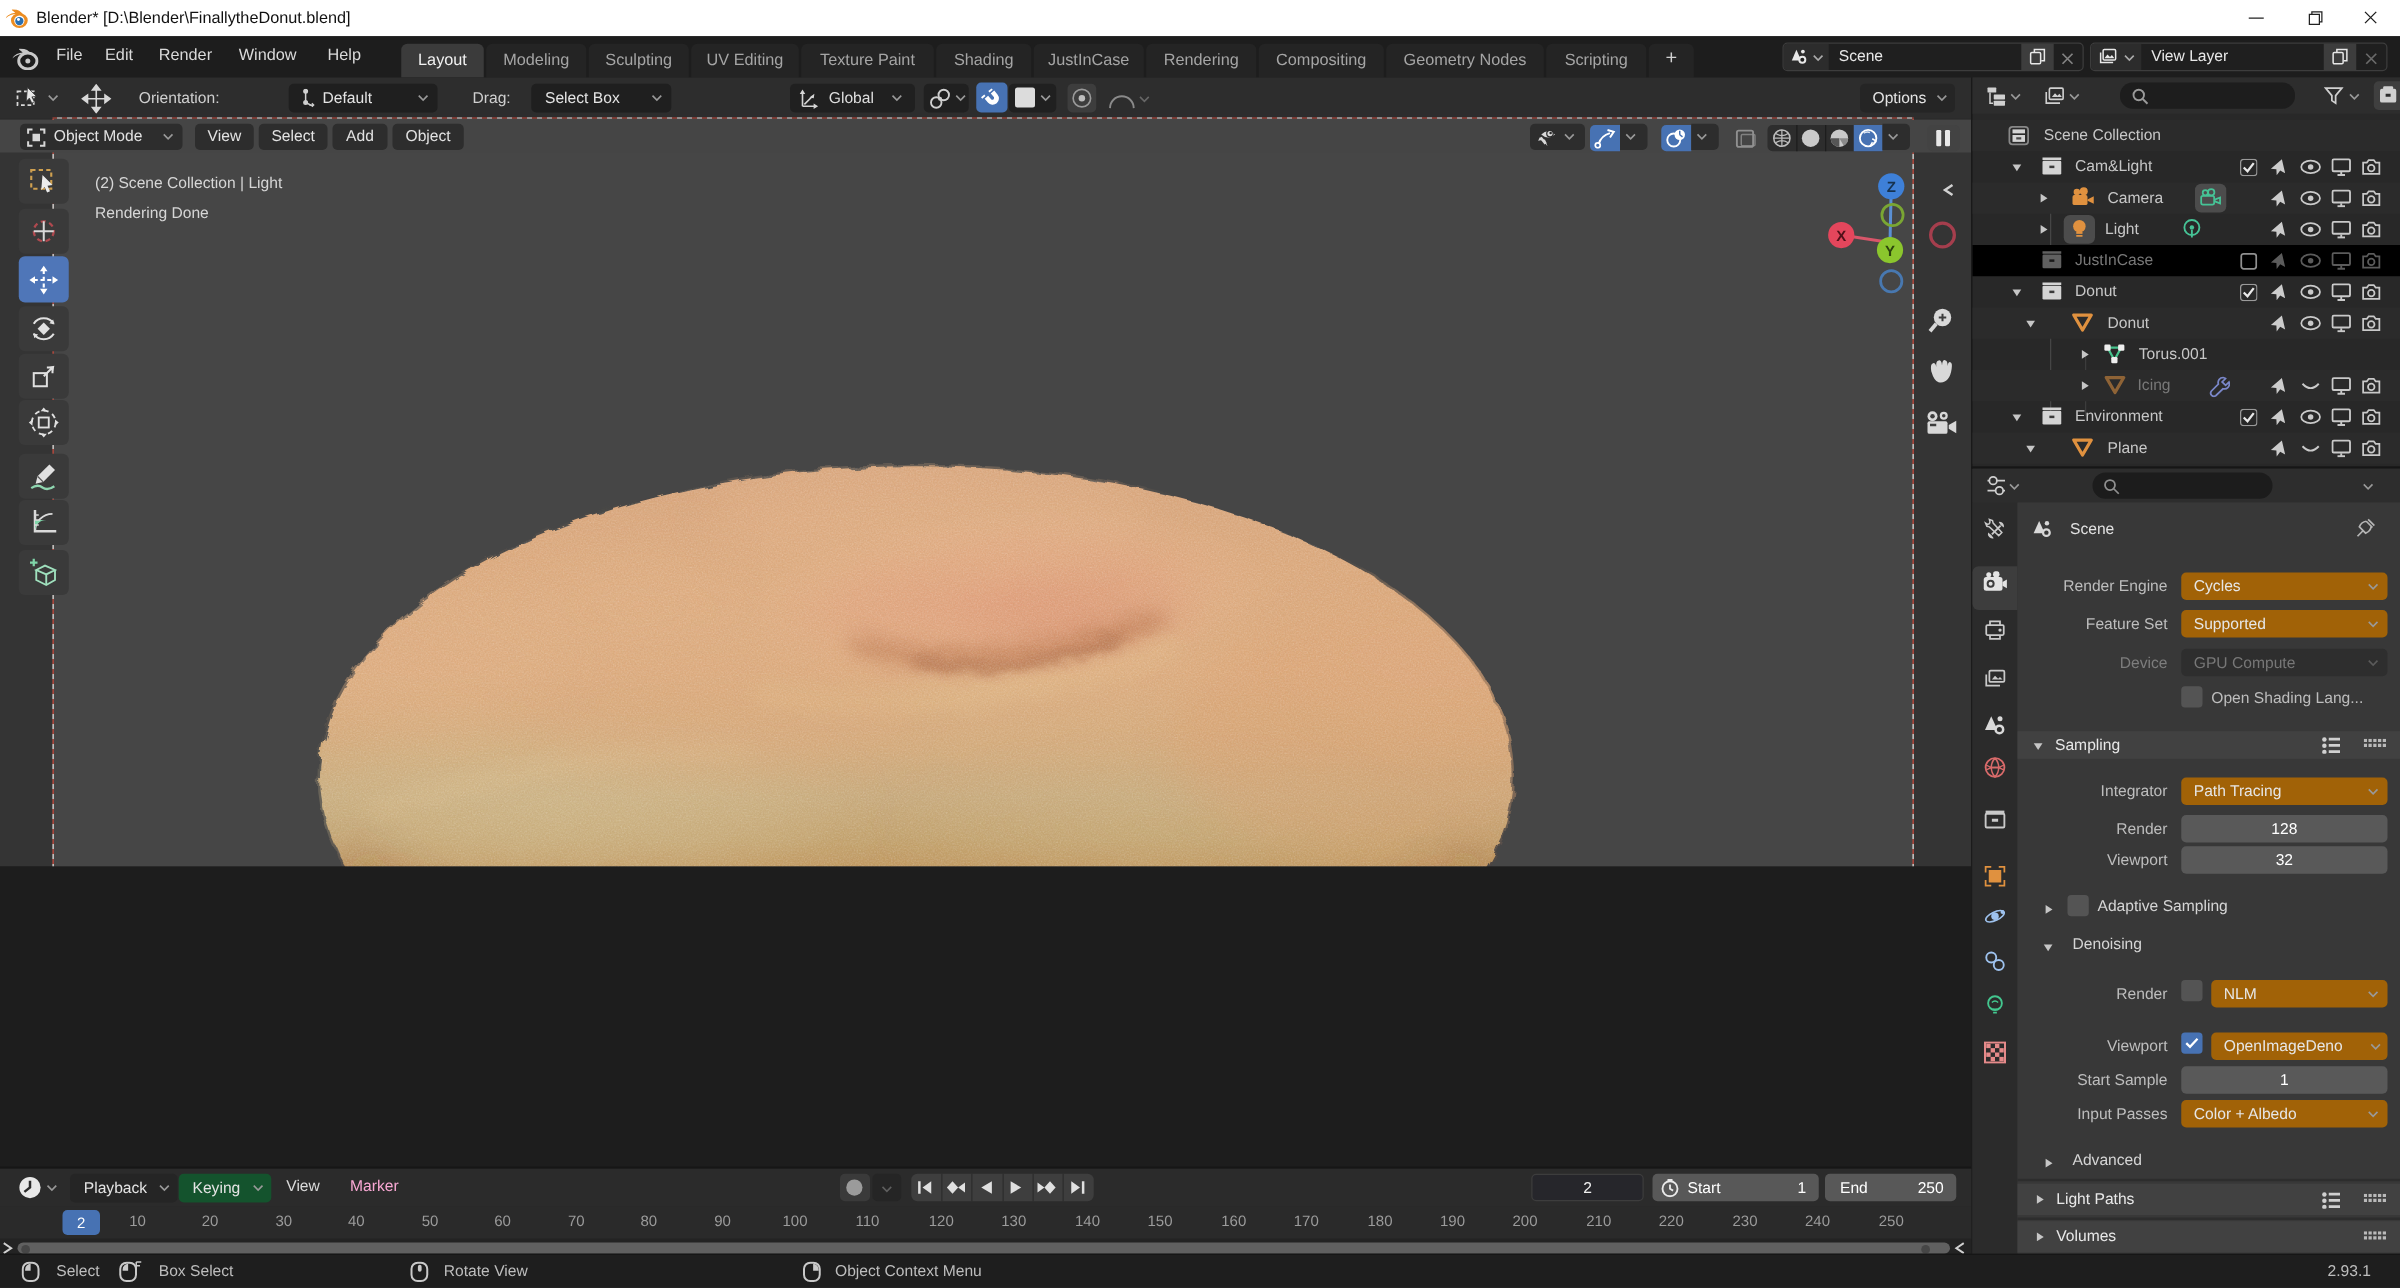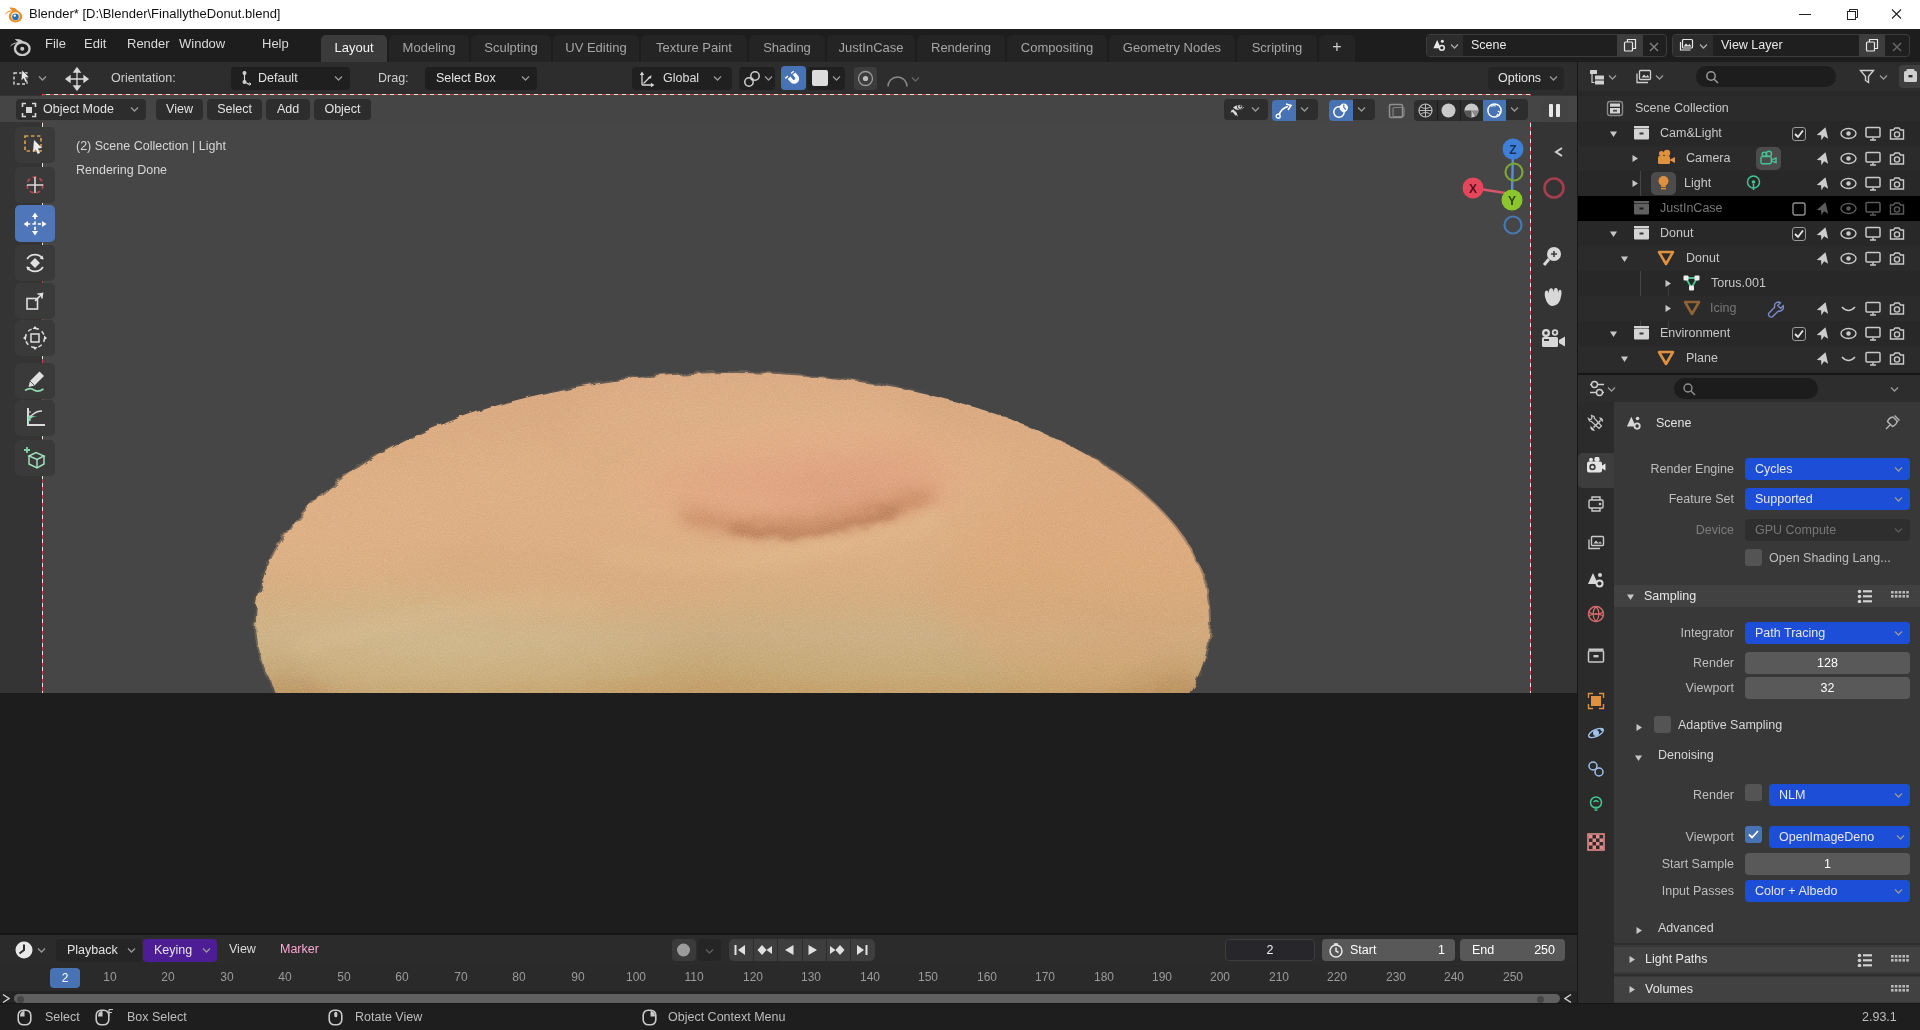--- a/index.html
+++ b/index.html
@@ -42,21 +42,21 @@
 .orow { position:absolute; left:0; width:343px; height:25px; font-size:12.5px; color:#c7c7c7; line-height:25px; }
 .orow .nm { position:absolute; top:0; }
 .dim { color:#787878; }
 
 
 #properties { left:1577px; top:373px; width:343px; height:630px; background:#333333; border-left:1px solid #161616; border-top:2px solid #161616; }
 #propheader { position:absolute; left:0; top:0; width:343px; height:27px; background:#2d2d2d; }
 #tabstrip { position:absolute; left:0; top:27px; width:36px; height:603px; background:#2b2b2b; }
 #propbody { position:absolute; left:36px; top:27px; width:307px; height:603px; background:#383838; }
 .plabel { position:absolute; font-size:12.5px; color:#bdbdbd; text-align:right; }
-.pdrop { position:absolute; background:#1d4ed8; border-radius:4px; color:#e6e6e6; font-size:12.5px; height:22px; line-height:22px; }
+.pdrop { position:absolute; background:#a16207; border-radius:4px; color:#e6e6e6; font-size:12.5px; height:22px; line-height:22px; }
 .pslider { position:absolute; background:#595959; border-radius:4px; color:#fff; font-size:12.5px; height:22px; line-height:22px; text-align:center; }
 .phead { position:absolute; left:0; width:307px; background:#414141; color:#e8e8e8; font-size:12.5px; }
 
 
 #timeline { left:0; top:933px; width:1577px; height:70px; background:#2b2b2b; border-top:2px solid #161616; }
 #tlheader { position:absolute; left:0; top:0; width:1577px; height:30px; background:#2b2b2b; }
 #ruler { position:absolute; left:0; top:30px; width:1577px; height:26px; background:#2a2a2a; }
 .fnum { position:absolute; top:5px; font-size:12px; color:#9b9b9b; transform:translateX(-50%); }
 #scrollrow { position:absolute; left:0; top:56px; width:1577px; height:14px; background:#232323; }
 
@@ -115,21 +115,21 @@
 
   <div id="topbar" class="abs">
     <svg class="abs" style="left:9px;top:7px" width="22" height="20" viewBox="0 0 24 22">
       <path d="M22.5 14 a8 7 0 1 1 -16 0 a8 7 0 0 1 16 0 Z" fill="none" stroke="#c9c9c9" stroke-width="2.6"></path>
       <circle cx="14.5" cy="14" r="2.2" fill="#c9c9c9"></circle>
       <path d="M12.5 7.5 Q5.5 7.5 0.8 11.8 Q1.8 9.5 4.8 8 Q7.5 6.6 10 6.5 L6.8 4 Q6.2 3.4 7.2 3.3 L11.3 3.6 Q14 4.2 16.2 6.3 L17.5 8 Z" fill="#c9c9c9"></path>
     </svg>
     <div class="menuitem" style="left:45px">File</div>
     <div class="menuitem" style="left:84px">Edit</div>
     <div class="menuitem" style="left:127px">Render</div>
-    <div class="menuitem" style="left:179px">Window</div>
+    <div class="menuitem" style="left:191px">Window</div>
     <div class="menuitem" style="left:262px">Help</div>
     <div class="tab active" style="left:321px;width:66px">Layout</div>
     <div class="tab" style="left:389px;width:80px">Modeling</div>
     <div class="tab" style="left:471px;width:80px">Sculpting</div>
     <div class="tab" style="left:553px;width:86px">UV Editing</div>
     <div class="tab" style="left:641px;width:106px">Texture Paint</div>
     <div class="tab" style="left:749px;width:76px">Shading</div>
     <div class="tab" style="left:827px;width:88px">JustInCase</div>
     <div class="tab" style="left:917px;width:88px">Rendering</div>
     <div class="tab" style="left:1007px;width:100px">Compositing</div>
@@ -1179,21 +1179,21 @@
           <circle cx="10" cy="10" r="8.5" fill="#e8e8e8"></circle>
           <path d="M10 4.5 V10 L5.5 13.5" stroke="#2b2b2b" stroke-width="2" fill="none"></path>
         </svg>
       <svg class="abs" style="left:37px;top:12px" width="9" height="7">
           <path d="M1 1.5 L4.5 5 L8 1.5" stroke="#999" stroke-width="1.3" fill="none"></path>
         </svg>
       <div class="dd" style="left:56px;top:4px;width:86px;background:#252525"><span style="margin-left:11px">Playback</span>
         <svg class="abs" style="right:6px;top:8px" width="9" height="7">
             <path d="M1 1.5 L4.5 5 L8 1.5" stroke="#999" stroke-width="1.3" fill="none"></path>
           </svg></div>
-      <div class="dd" style="left:143px;top:4px;width:74px;background:#4c1d95"><span style="margin-left:11px">Keying</span>
+      <div class="dd" style="left:143px;top:4px;width:74px;background:#14532d"><span style="margin-left:11px">Keying</span>
         <svg class="abs" style="right:6px;top:8px" width="9" height="7">
             <path d="M1 1.5 L4.5 5 L8 1.5" stroke="#999" stroke-width="1.3" fill="none"></path>
           </svg></div>
       <div class="abs" style="left:229px;top:7px;font-size:12.5px;color:#dadada">View</div>
       <div class="abs" style="left:280px;top:7px;font-size:12.5px;color:#f9a8d4">Marker</div>
 
       <div class="abs" style="left:672px;top:4px;width:24px;height:22px;background:#3a3a3a;border-radius:4px"></div>
       <svg class="abs" style="left:676px;top:8px" width="16" height="15">
           <circle cx="7.5" cy="7" r="6.5" fill="#9b9b9b"></circle>
         </svg>

